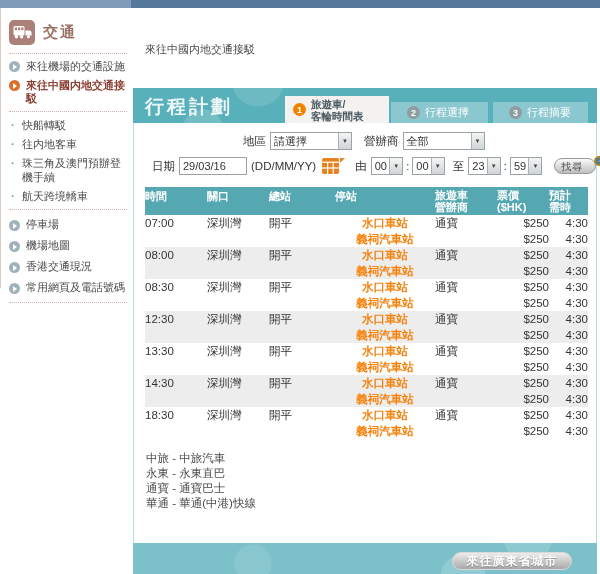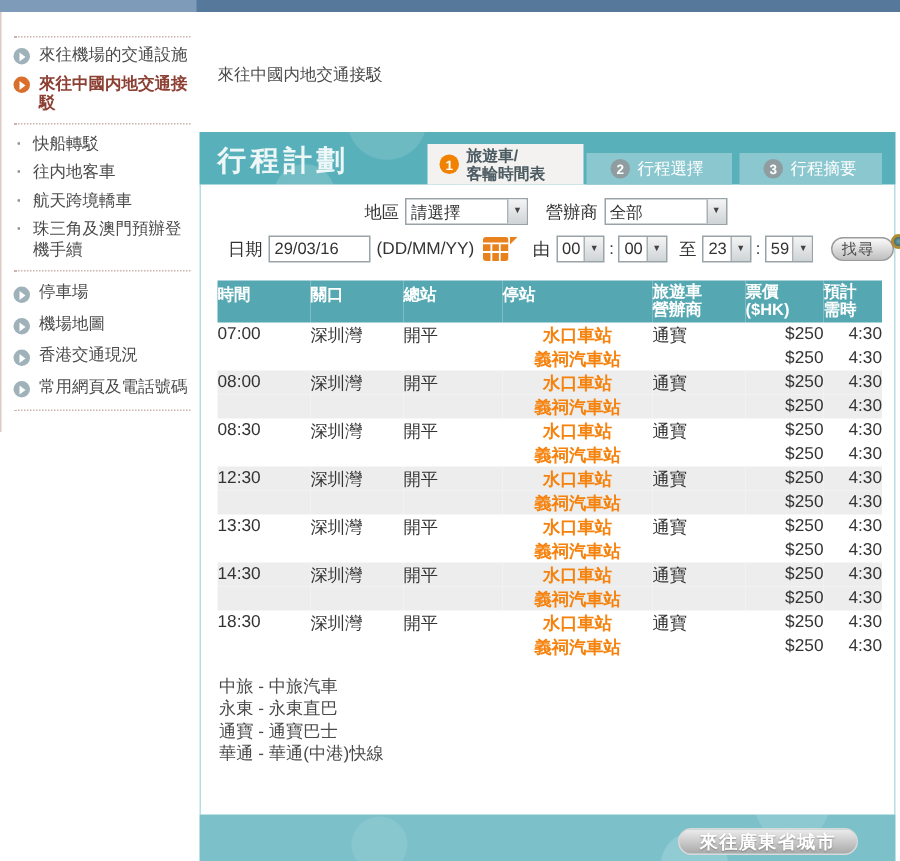--- a/index.html
+++ b/index.html
@@ -112,37 +112,52 @@
 </head>
 <body>
 
 <div class="page">
 
   <div class="topstrip">
     <div class="topstrip-left"></div>
   </div>
 
   <aside class="sidebar">
+    <div class="sb-head">
+      <span class="sb-icon">
+        <svg width="19" height="15" viewBox="0 0 19 15" fill="#fff" aria-hidden="true">
+          <rect x="0.5" y="1" width="11" height="9.5" rx="1.5"></rect>
+          <rect x="1.8" y="2.4" width="2.2" height="2.8" fill="#ab8078"></rect>
+          <rect x="5" y="2.4" width="2.2" height="2.8" fill="#ab8078"></rect>
+          <rect x="8.2" y="2.4" width="2.2" height="2.8" fill="#ab8078"></rect>
+          <circle cx="3.4" cy="11.8" r="1.7"></circle>
+          <circle cx="8.6" cy="11.8" r="1.7"></circle>
+          <path d="M12.4 5.4h4.3c1 0 1.9 1.3 1.9 2.5v2.5h-6.2z"></path>
+          <circle cx="15.4" cy="11.8" r="1.5"></circle>
+        </svg>
+      </span>
+      <span class="sb-title">交通</span>
+    </div>
     <div class="dots"></div>
     <ul class="nav-primary">
       <li>
         <span class="cb"></span>
         <span>來往機場的交通設施</span>
       </li>
       <li class="active">
         <span class="cb"></span>
         <span>來往中國内地交通接駁</span>
       </li>
     </ul>
     <div class="dots"></div>
     <ul class="nav-sub">
       <li>快船轉駁</li>
       <li>往内地客車</li>
+      <li>珠三角及澳門預辦登機手續</li>
       <li>航天跨境轎車</li>
-      <li>珠三角及澳門預辦登機手續</li>
     </ul>
     <div class="dots"></div>
     <ul class="nav-sec">
       <li>
         <span class="cb"></span>
         <span>停車場</span>
       </li>
       <li>
         <span class="cb"></span>
         <span>機場地圖</span>

